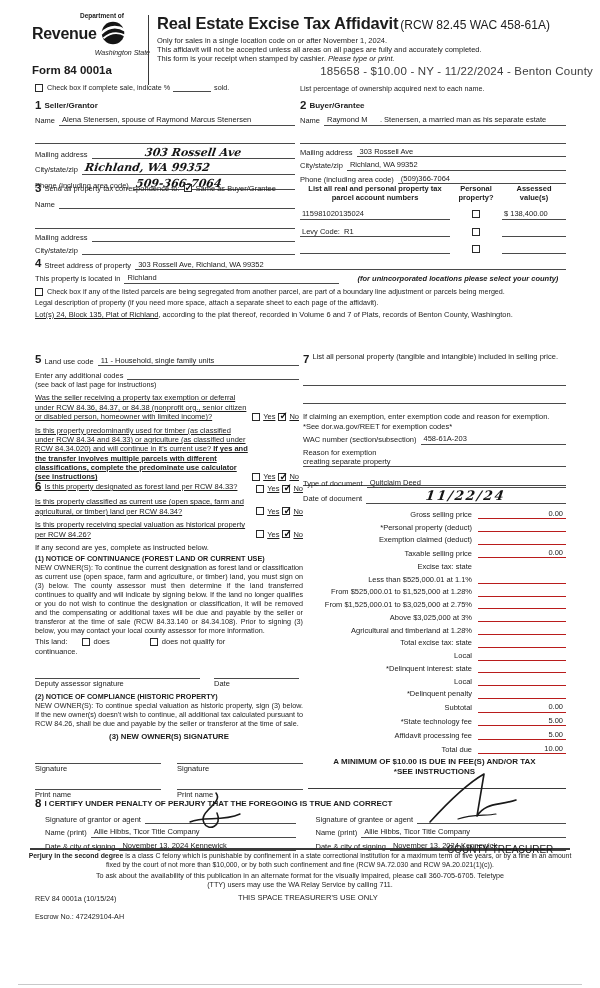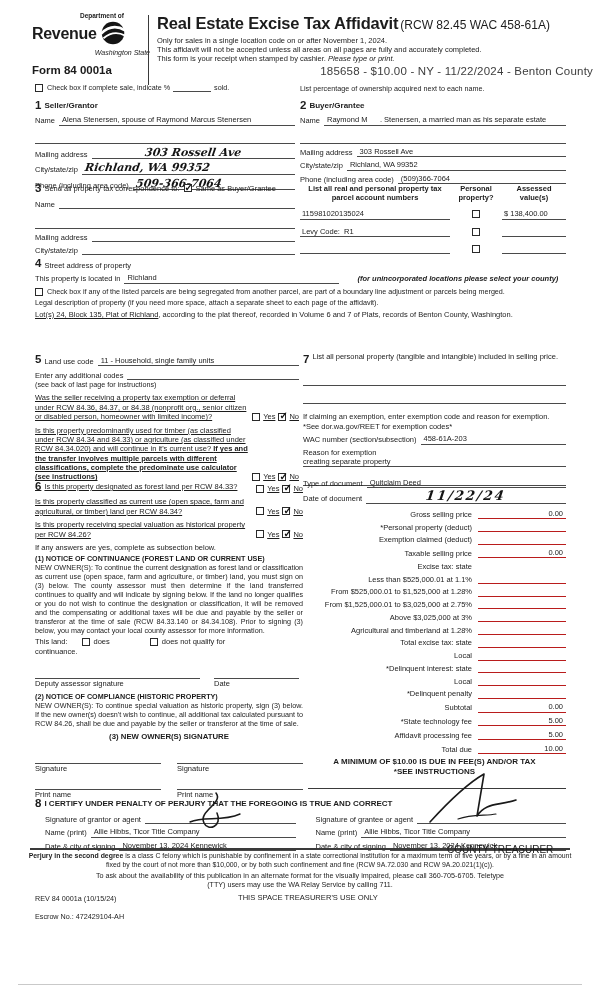--- a/index.html
+++ b/index.html
@@ -187,20 +187,21 @@
       <div class="p-c1 p-line"></div>
       <div class="p-c2"><span class="box"></span></div>
       <div class="p-c3 p-line"></div>
     </div>
   </div>
 
   <div class="abs" style="left:35px; top:256px; width:531px;">
     <div class="frow">
       <span class="sec-num">4</span>
       <span class="lbl">Street address of property</span>
+      <span class="fld">303 Rossell Ave, Richland, WA 99352</span>
     </div>
     <div class="frow">
       <span class="lbl">This property is located in</span>
       <span class="fld noflex" style="width:215px;">Richland</span>
       <span class="b i" style="margin-left:18px;">(for unincorporated locations please select your county)</span>
     </div>
     <div style="display:flex; align-items:flex-start; margin-bottom:2px;">
       <span class="box" style="margin-top:1px;"></span>
       <span class="small" style="margin-left:4px;">Check box if any of the listed parcels are being segregated from another parcel, are part of a boundary line adjustment or parcels being merged.</span>
     </div>
@@ -285,21 +286,21 @@
     </div>
     <div class="qrow">
       <span class="q">Is this property receiving special valuation as historical property per RCW 84.26?</span>
       <span class="yn">
         <span class="box"></span>
           <span>Yes</span>
         <span class="box checked"></span>
           <span>No</span>
       </span>
     </div>
-    <div style="margin-bottom:2px;">If any answers are yes, complete as subsection below.</div>
+    <div style="margin-bottom:2px;">If any second are yes, complete as instructed below.</div>
     <div class="b small">(1) NOTICE OF CONTINUANCE (FOREST LAND OR CURRENT USE)</div>
     <div class="para small">NEW OWNER(S): To continue the current designation as forest land or classification as current use (open space, farm and agriculture, or timber) land, you must sign on (3) below. The county assessor must then determine if the land transferred continues to qualify and will indicate by signing below. If the land no longer qualifies or you do not wish to continue the designation or classification, it will be removed and the compensating or additional taxes will be due and payable by the seller or transferor at the time of sale (RCW 84.33.140 or 84.34.108). Prior to signing (3) below, you may contact your local county assessor for more information.</div>
     <div style="display:flex; align-items:center; margin-top:2px;">
       <span>This land:</span>
       <span class="box" style="margin-left:14px;"></span>
       <span style="margin-left:4px;">does</span>
       <span class="box" style="margin-left:40px;"></span>
       <span style="margin-left:4px;">does not qualify for</span>
     </div>
     <div>continuance.</div>

